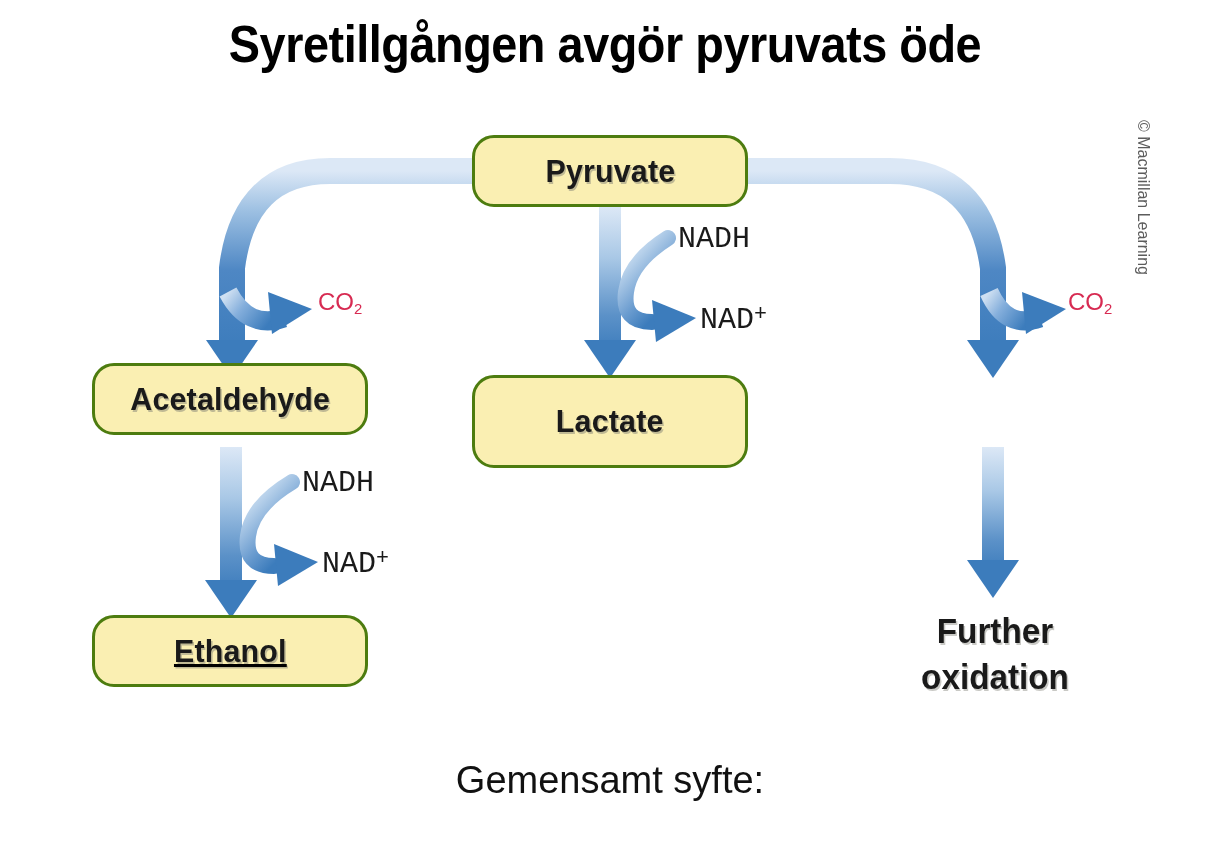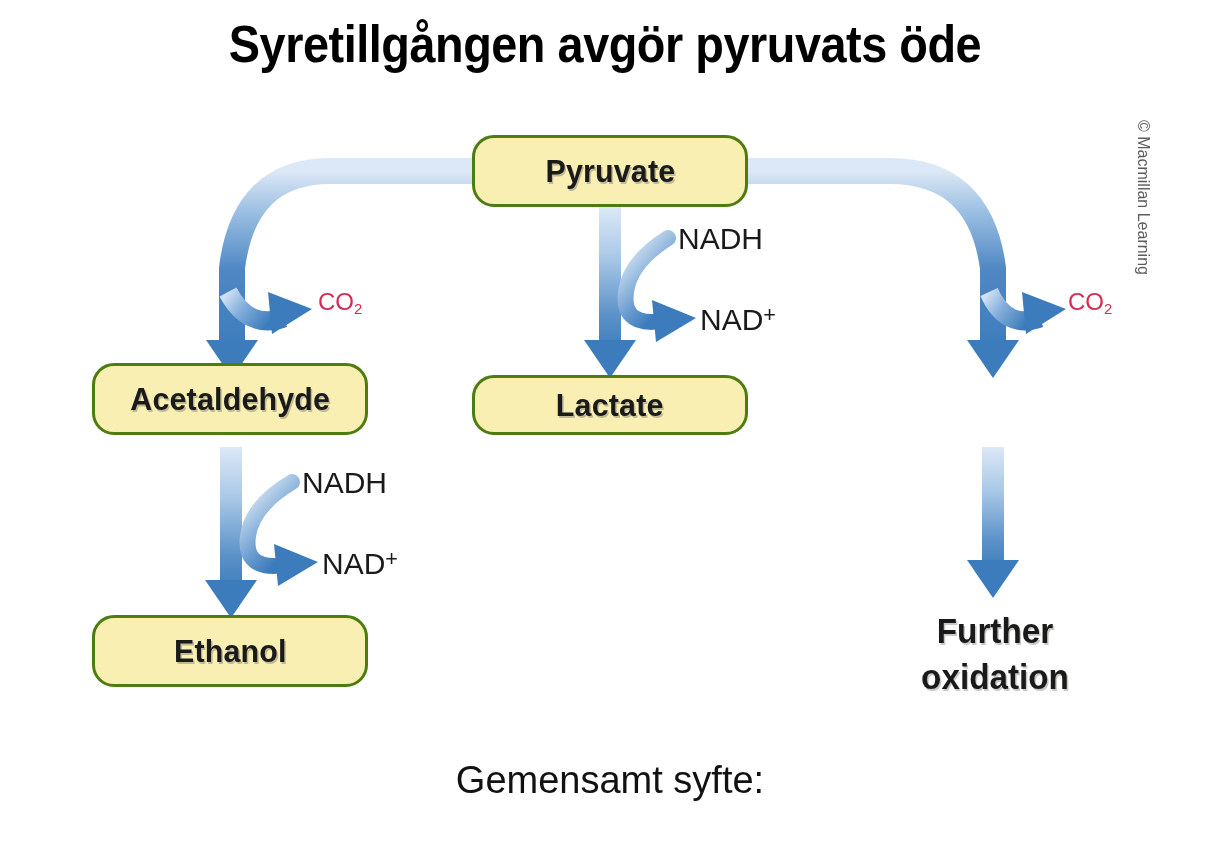--- a/index.html
+++ b/index.html
@@ -64,43 +64,43 @@
     font-size: 32px;
     color: #1a1a1a;
     letter-spacing: 0.2px;
     white-space: nowrap;
     text-shadow: 1.5px 1.5px 0 rgba(120,120,110,0.45);
     transform: scaleX(0.95);
   }
 
   #box-pyruvate    { left: 472px; top: 135px; width: 276px; height: 72px; }
   #box-acetaldehyde{ left:  92px; top: 363px; width: 276px; height: 72px; }
-  #box-lactate     { left: 472px; top: 375px; width: 276px; height: 60px; }
+  #box-lactate     { left: 472px; top: 375px; width: 276px; height: 93px; }
   #box-acetylcoa   { left: 855px; top: 375px; width: 277px; height: 72px; }
-  #box-ethanol     { left:  92px; top: 615px; width: 276px; height: 72px; }
+  #box-ethanol     { left:  92px; top: 615px; width: 276px; height: 72px; text-decoration: underline; }
 
   
   .co2 {
     position: absolute;
     font-family: "Liberation Sans", sans-serif;
     font-size: 24px;
     color: #D72B52;
     white-space: nowrap;
     z-index: 4;
   }
   .co2 sub {
     font-size: 0.62em;
     vertical-align: -0.28em;
   }
   #co2-left  { left: 318px; top: 288px; }
   #co2-right { left: 1068px; top: 288px; }
 
   .cofactor {
     position: absolute;
-    font-family: Liberation Sans, sans-serif;
+    font-family: Liberation Mono, monospace;
     font-size: 30px;
     color: #1a1a1a;
     white-space: nowrap;
     z-index: 4;
   }
   .cofactor sup {
     font-size: 0.72em;
     vertical-align: 0.38em;
   }
   #nadh-mid  { left: 678px; top: 222px; }

